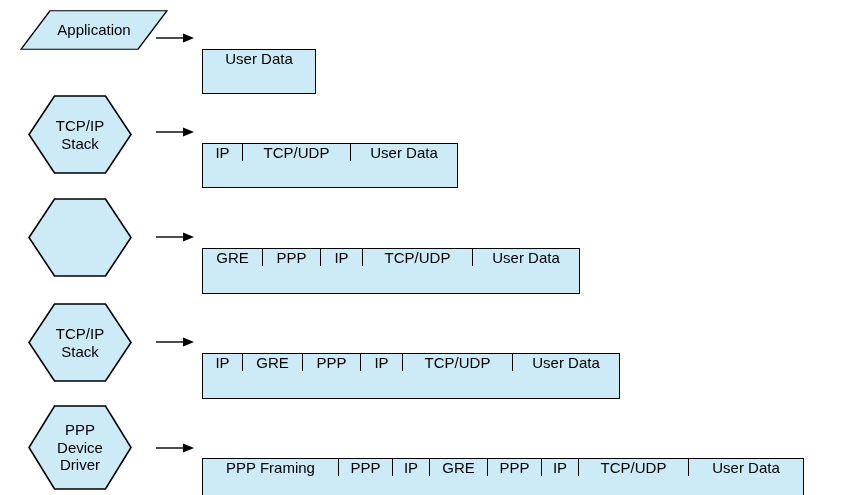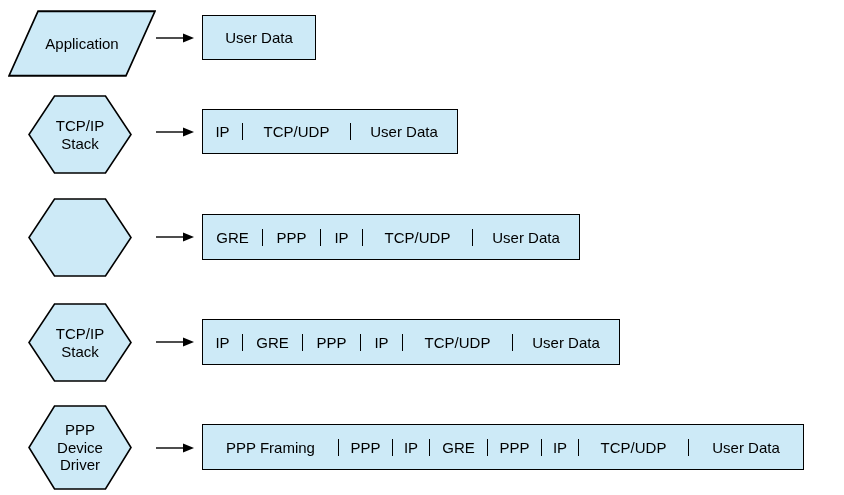--- a/index.html
+++ b/index.html
@@ -53,24 +53,25 @@
   .arrow {
     position: absolute;
     height: 12px;
   }
   .arrow svg { display: block; }
 
   
   .packet {
     position: absolute;
     display: flex;
-    align-items: center;
+    align-items: flex-start;
     border: 1.6px solid #000000;
     background: #cdeaf7;
     box-sizing: border-box;
+    margin-top: 34px;
   }
   .packet .cell {
     display: flex;
     align-items: center;
     justify-content: center;
     font-size: 15px;
     color: #000;
     background: #cdeaf7;
     border-right: 1.4px solid #000000;
     box-sizing: border-box;
@@ -78,21 +79,21 @@
     padding: 0 4px;
   }
   .packet .cell:last-child {
     border-right: none;
   }
 </style>
 </head>
 <body>
 
 <div id="diagram">
-    <div class="stage" style="left: 8px; top: 10px; width: 148px; height: 67px;">
+    <div class="stage" style="left: 20px; top: 10px; width: 148px; height: 40px;">
       <svg class="shape-svg" viewBox="0 0 148 56" preserveAspectRatio="none">
         <path d="M 30,1 L 147,1 L 118,55 L 1,55 Z" fill="#cdeaf7" stroke="#000000" stroke-width="1.6" stroke-linejoin="miter"></path>
       </svg>
       <span class="stage-label">Application</span>
     </div>
     <div class="arrow" style="left: 156px; top: 32px; width: 38px;">
       <svg width="38" height="12" viewBox="0 0 38 12">
         <line x1="0" y1="6" x2="28" y2="6" stroke="#000000" stroke-width="1.4"></line>
         <polygon points="27,1.5 38,6 27,10.5" fill="#000000"></polygon>
       </svg>

